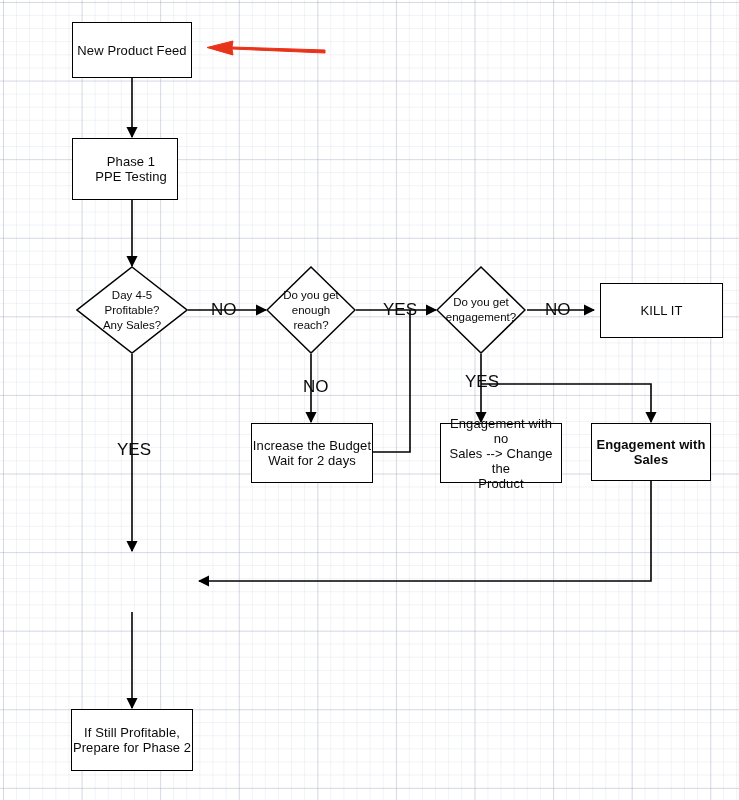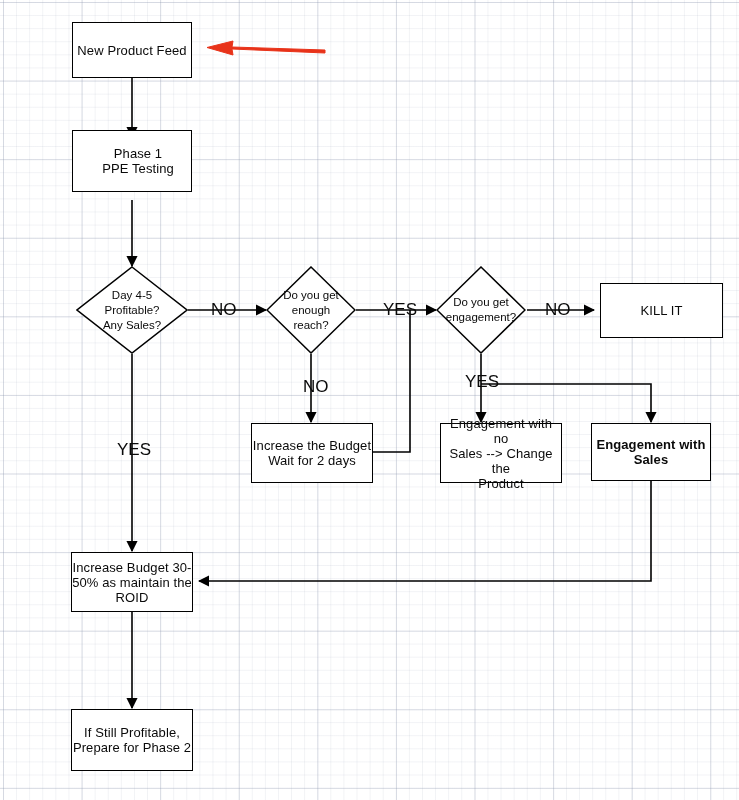--- a/index.html
+++ b/index.html
@@ -126,21 +126,21 @@
 
     <g>
       <path d="M 325 50 L 232 47 L 233 41 L 207 47.5 L 233 55 L 232 49 L 325 53 Z" fill="#e8331a" stroke="#e8331a" stroke-width="1"></path>
     </g>
   </svg>
 
   <div class="node box" style="left:72px; top:22px; width:120px; height:56px;">
     <span>New Product Feed</span>
   </div>
 
-  <div class="node box" style="left:72px; top:130px; width:120px; height:62px;padding-left:12px;">
+  <div class="node box" style="left:72px; top:138px; width:106px; height:62px;padding-left:12px;">
     <div>
       <div>Phase 1</div>
       <div>PPE Testing</div>
     </div>
   </div>
 
   <div class="diamond-wrap" style="left:76px; top:266px; width:112px; height:88px;">
     <svg class="diamond-shape" width="112" height="88" viewBox="0 0 112 88">
       <polygon points="56,1 111,44 56,87 1,44" fill="#ffffff" stroke="#000000" stroke-width="1.5"></polygon>
     </svg>
@@ -197,27 +197,20 @@
     </div>
   </div>
 
   <div class="node box" style="left:591px; top:423px; width:120px; height:58px;font-weight:bold;">
     <div>
       <div>Engagement with</div>
       <div>Sales</div>
     </div>
   </div>
 
-  <div class="node box" style="left:71px; top:552px; width:122px; height:60px;">
-    <div>
-      <div>Increase Budget 30-</div>
-      <div>50% as maintain the</div>
-      <div>ROID</div>
-    </div>
-  </div>
 
   <div class="node box" style="left:71px; top:709px; width:122px; height:62px;">
     <div>
       <div>If Still Profitable,</div>
       <div>Prepare for Phase 2</div>
     </div>
   </div>
 
   <div class="edge-label" style="left:211px; top:303px;">NO</div>
 

